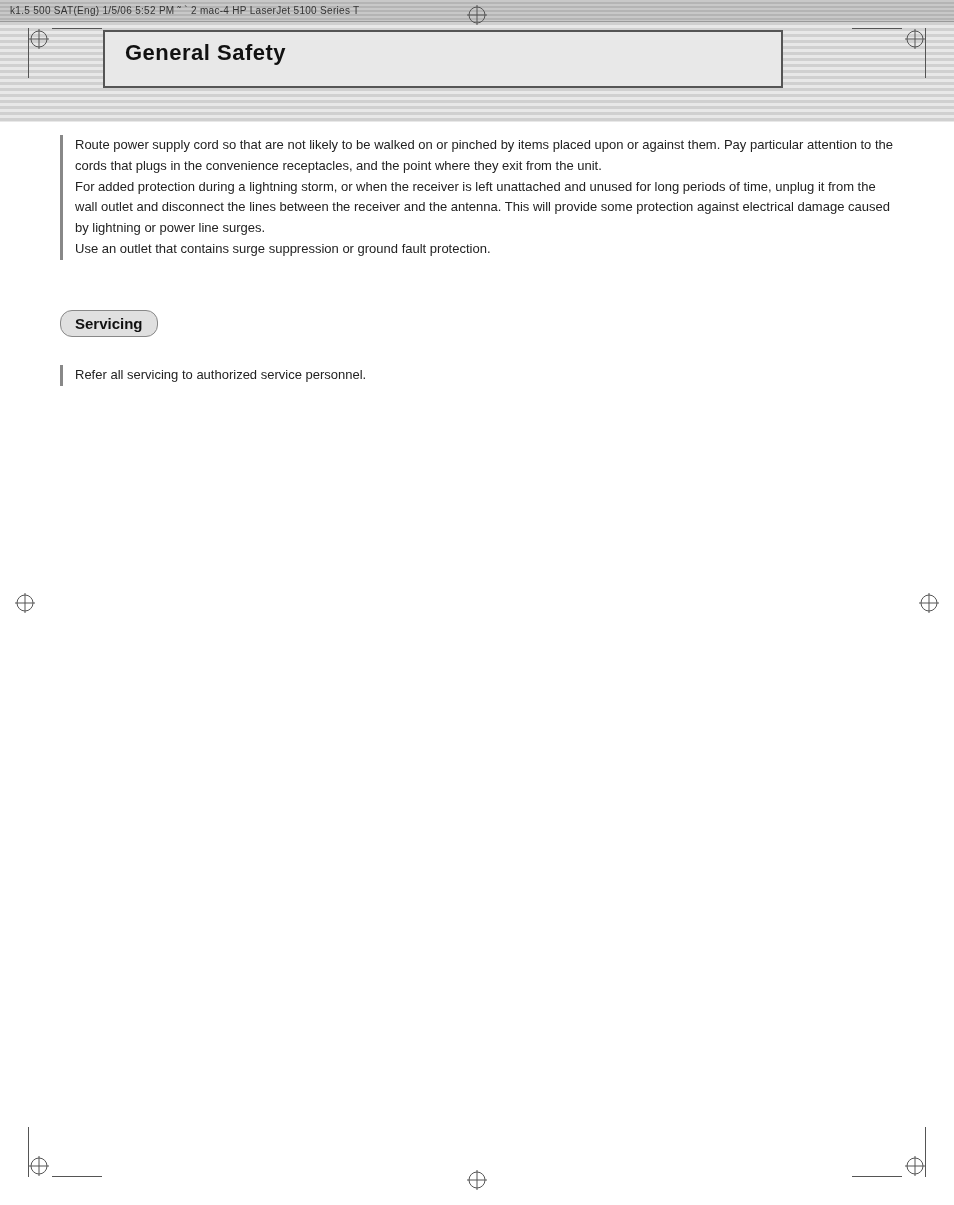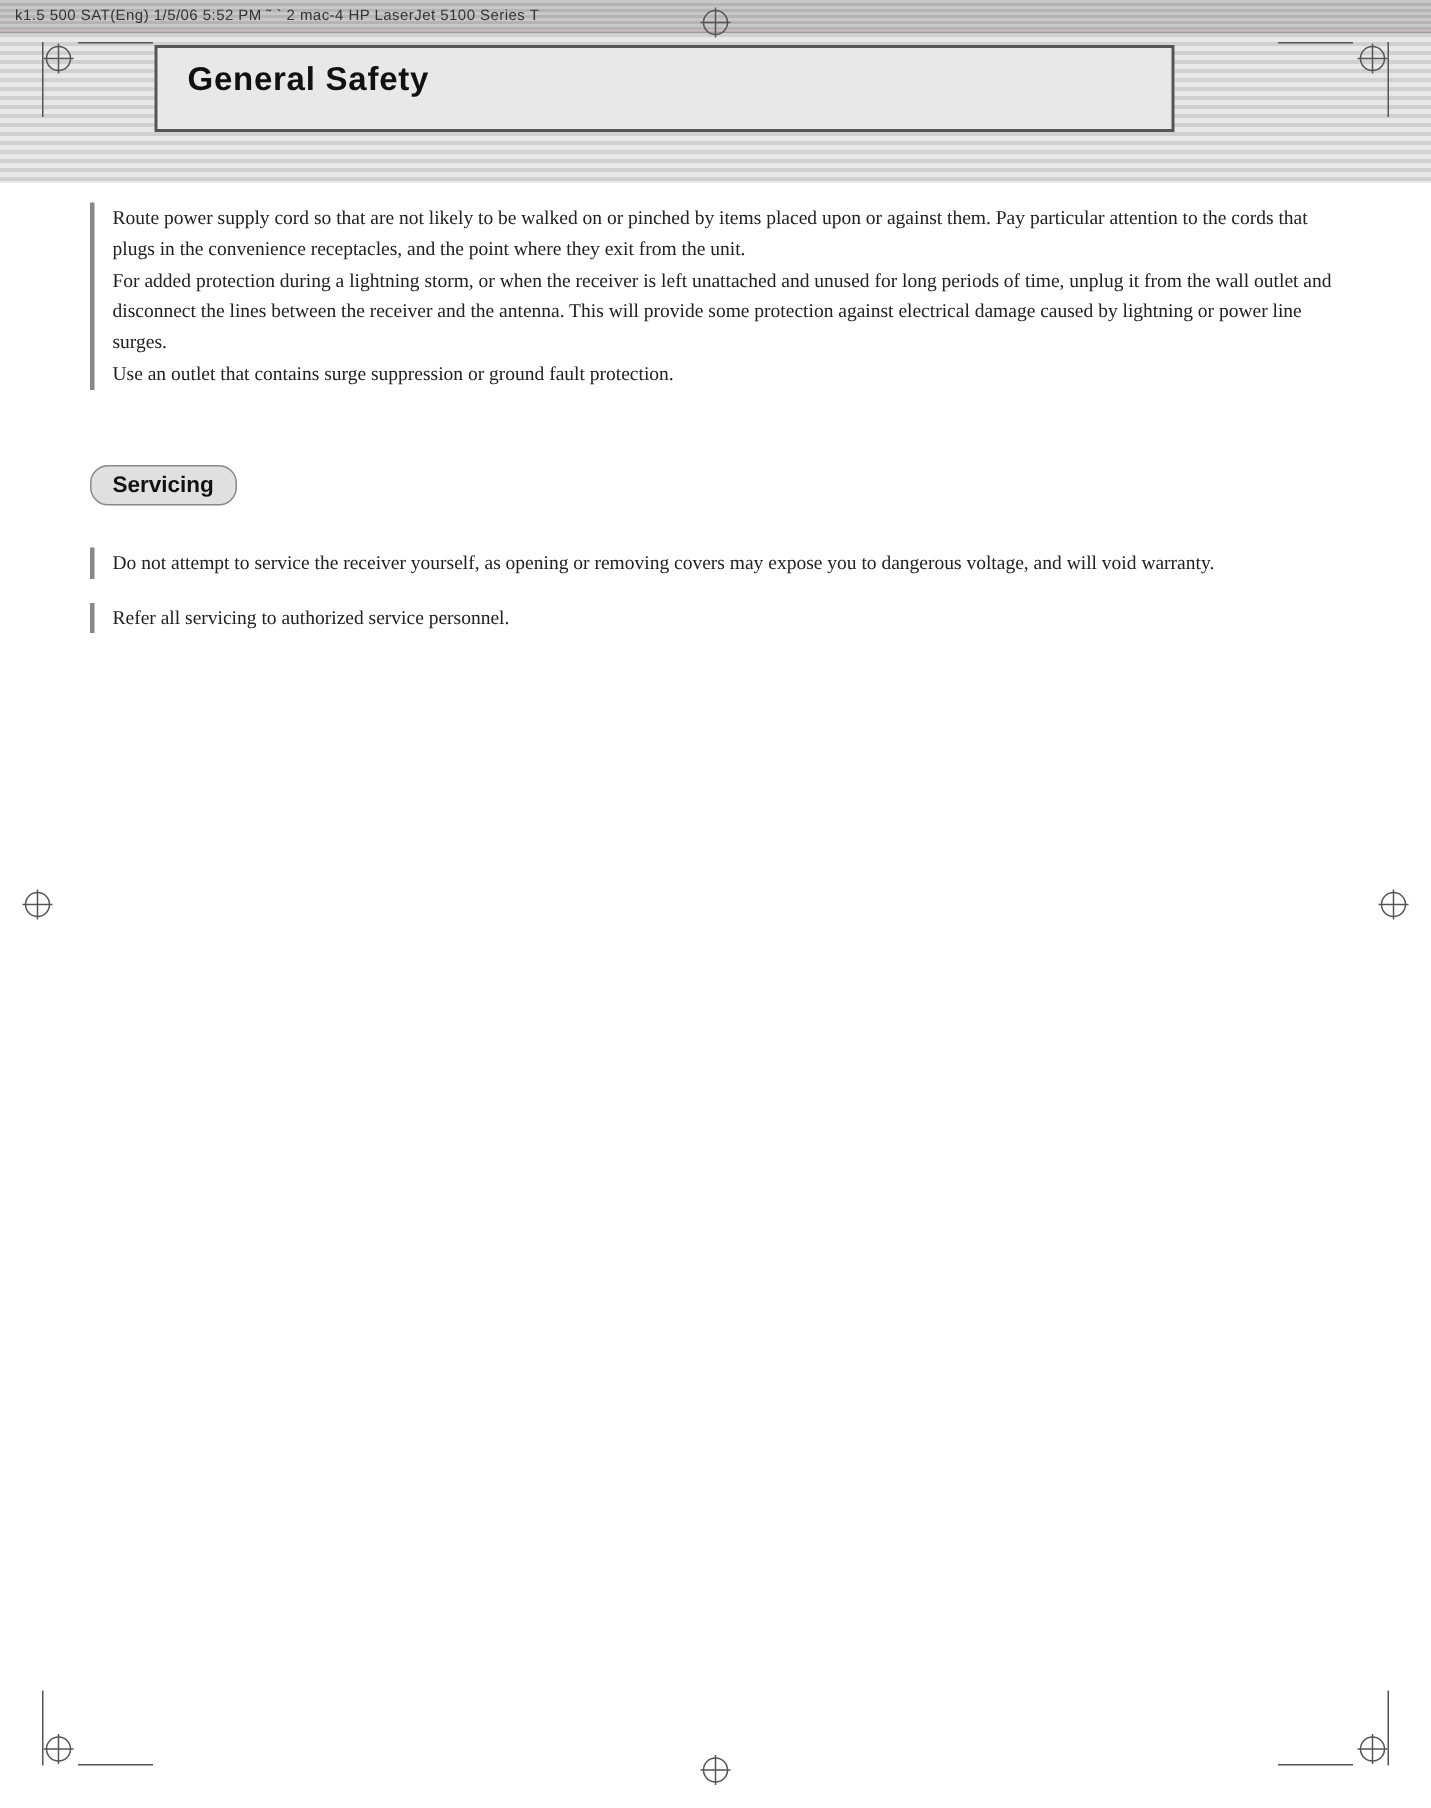--- a/index.html
+++ b/index.html
@@ -19,21 +19,21 @@
       overflow: hidden;
     }
 
     
     .header-bar {
       position: absolute;
       top: 0;
       left: 0;
       right: 0;
       height: 22px;
-      background: #fca5a5;
+      background: #d946ef;
       border-bottom: 1px solid #999;
       display: flex;
       align-items: center;
       padding: 0 10px;
       overflow: hidden;
     }
 
     .header-bar::before {
       content: '';
       position: absolute;
@@ -102,21 +102,20 @@
       top: 135px;
       left: 60px;
       right: 60px;
     }
 
     
     .bordered-block {
       border-left: 3px solid #888888;
       padding-left: 12px;
       margin-bottom: 16px;
-      font-family: Liberation Serif, serif;
     }
 
     .body-text {
       font-size: 13px;
       line-height: 1.6;
       color: #222;
     }
 
     
     .servicing-section {
@@ -247,23 +246,20 @@
   <div class="bordered-block">
     <p class="body-text">Route power supply cord so that are not likely to be walked on or pinched by items placed upon or against them. Pay particular attention to the cords that plugs in the convenience receptacles, and the point where they exit from the unit.</p>
     <p class="body-text">For added protection during a lightning storm, or when the receiver is left unattached and unused for long periods of time, unplug it from the wall outlet and disconnect the lines between the receiver and the antenna. This will provide some protection against electrical damage caused by lightning or power line surges.</p>
     <p class="body-text">Use an outlet that contains surge suppression or ground fault protection.</p>
   </div>
 
   <div class="servicing-section">
     <div class="servicing-label">Servicing</div>
 
     <div class="servicing-content">
-      <div class="bordered-block">
-        <p class="body-text">Do not attempt to service the receiver yourself, as opening or removing covers may expose you to dangerous voltage, and will void warranty.</p>
-      </div>
 
       <div class="bordered-block" style="">
         <p class="body-text">Refer all servicing to authorized service personnel.</p>
       </div>
     </div>
   </div>
 </div>
 
 <div class="reg-mark corner-tl">
   <svg viewBox="0 0 22 22" xmlns="http://www.w3.org/2000/svg">

